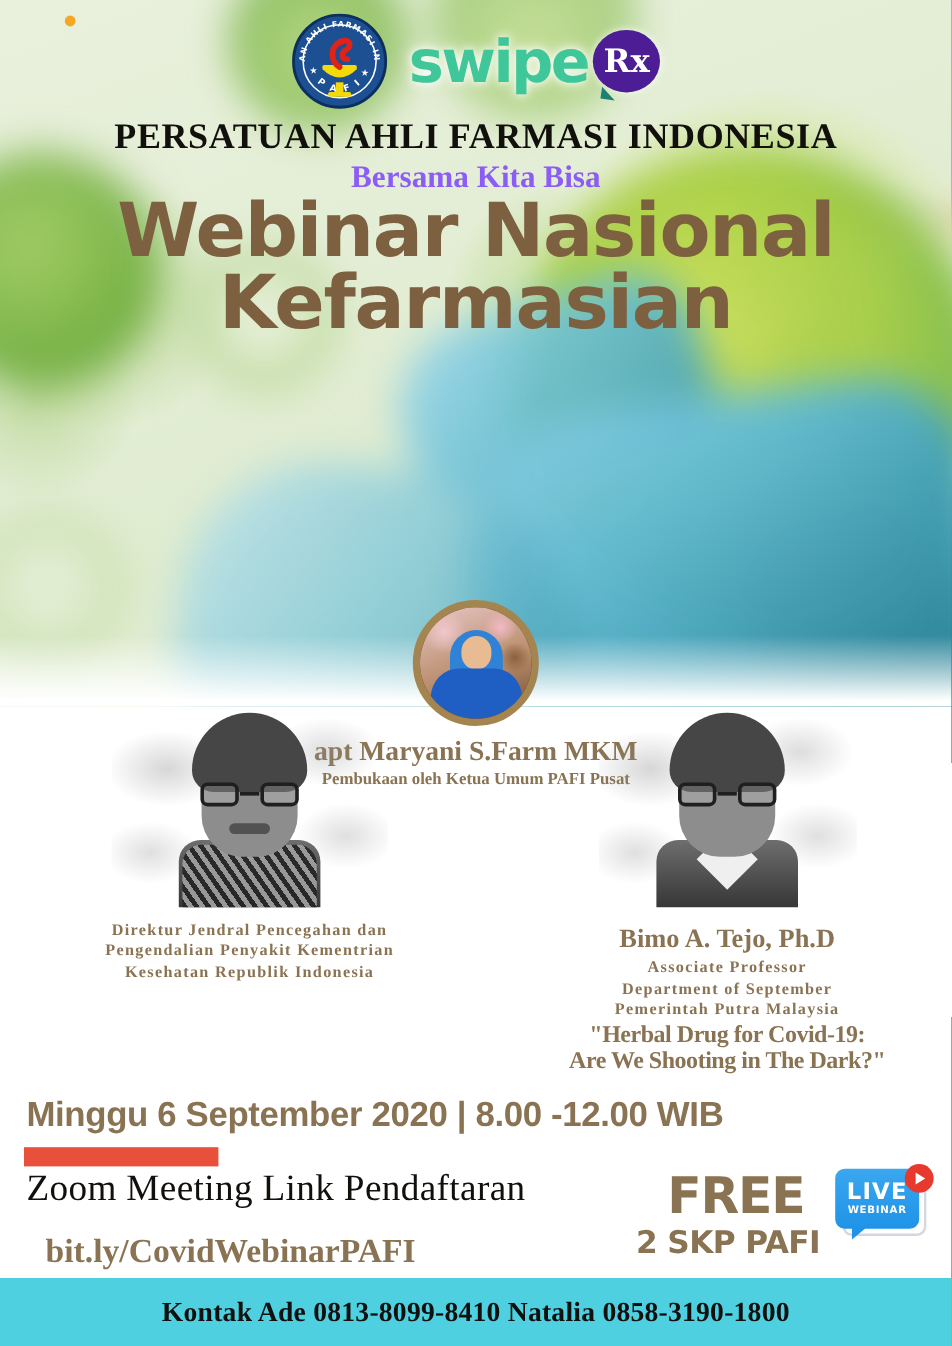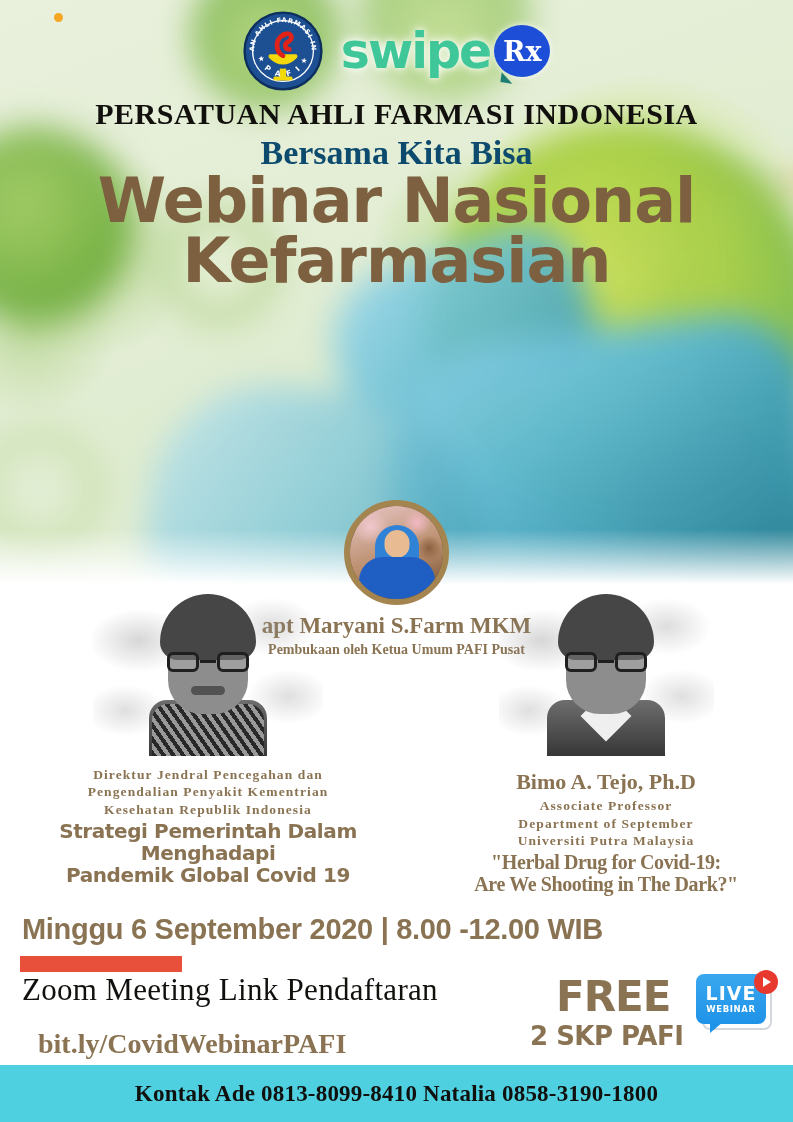--- a/index.html
+++ b/index.html
@@ -114,21 +114,21 @@
     font-size:49px; font-weight:bold; letter-spacing:-2px;
     color:#3fc79a;
     text-shadow:0 0 7px rgba(255,255,255,.95), 0 0 14px rgba(255,255,255,.8);
   }
   .swipe-dot {
     position:absolute; width:9px; height:9px; border-radius:50%;
     background:#f5a623; left:54px; top:5px;
   }
   .rx-bubble {
     position:relative; width:56px; height:52px; border-radius:50%;
-    background:#1d4ed8; display:flex; align-items:center; justify-content:center;
+    background:#4c1d95; display:flex; align-items:center; justify-content:center;
     box-shadow:0 0 7px rgba(255,255,255,.9);
   }
   .rx-bubble::after {
     content:""; position:absolute; left:7px; bottom:-6px;
     border-left:12px solid #1f7f72; border-top:10px solid transparent;
     border-bottom:0; transform:rotate(8deg);
   }
   .rx-text {
     font-family:"DejaVu Serif", serif; font-size:27px; font-weight:bold;
     color:#ffffff; line-height:1; position:relative; z-index:2;
@@ -136,21 +136,21 @@
 
   
   .headline-block { position:absolute; left:0; top:98px; width:793px; text-align:center; }
   .org-name {
     font-family:"Liberation Serif", serif;
     font-size:30px; font-weight:bold; color:#12100d;
     letter-spacing:.5px; line-height:1.05;
   }
   .tagline {
     font-family:"Liberation Serif", serif;
-    font-size:34px; font-weight:bold; color:#0c4a6e;
+    font-size:26px; font-weight:bold; color:#8b5cf6;
     margin-top:4px; line-height:1.1;
   }
   .main-title {
     font-family:"DejaVu Sans", sans-serif;
     font-size:62px; font-weight:bold; color:#7d6040;
     line-height:.97; letter-spacing:-1px; margin-top:0;
   }
   .main-title .l2 { display:block; }
 
   
@@ -431,24 +431,20 @@
             <i class="r"></i>
         </div>
         <div class="hs-stache"></div>
       </div>
     </div>
     <div class="sp-role">
       <div>Direktur Jendral Pencegahan dan</div>
       <div>Pengendalian Penyakit Kementrian</div>
       <div>Kesehatan Republik Indonesia</div>
     </div>
-    <div class="sp-topic">
-      <div>Strategi Pemerintah Dalam Menghadapi</div>
-      <div>Pandemik Global Covid  19</div>
-    </div>
   </div>
 
   <div class="speaker-right">
     <div class="photo-wrap right">
       <div class="brush"></div>
       <div class="headshot">
         <div class="hs-shirt"></div>
         <div class="hs-collar"></div>
         <div class="hs-face"></div>
         <div class="hs-hair"></div>
@@ -456,21 +452,21 @@
           <i class="l"></i>
             <u></u>
             <i class="r"></i>
         </div>
       </div>
     </div>
     <div class="sp-name">Bimo A. Tejo, Ph.D</div>
     <div class="sp-role">
       <div>Associate Professor</div>
       <div>Department of September</div>
-      <div>Universiti Putra Malaysia</div>
+      <div>Pemerintah Putra Malaysia</div>
     </div>
     <div class="sp-topic">
       <div>"Herbal Drug for Covid-19:</div>
       <div>Are We Shooting in The Dark?"</div>
     </div>
   </div>
 
   <div class="date-line">Minggu  6 September  2020 | 8.00 -12.00 WIB</div>
   <div class="red-bar"></div>
   <div class="zoom-line">Zoom Meeting  Link  Pendaftaran</div>

